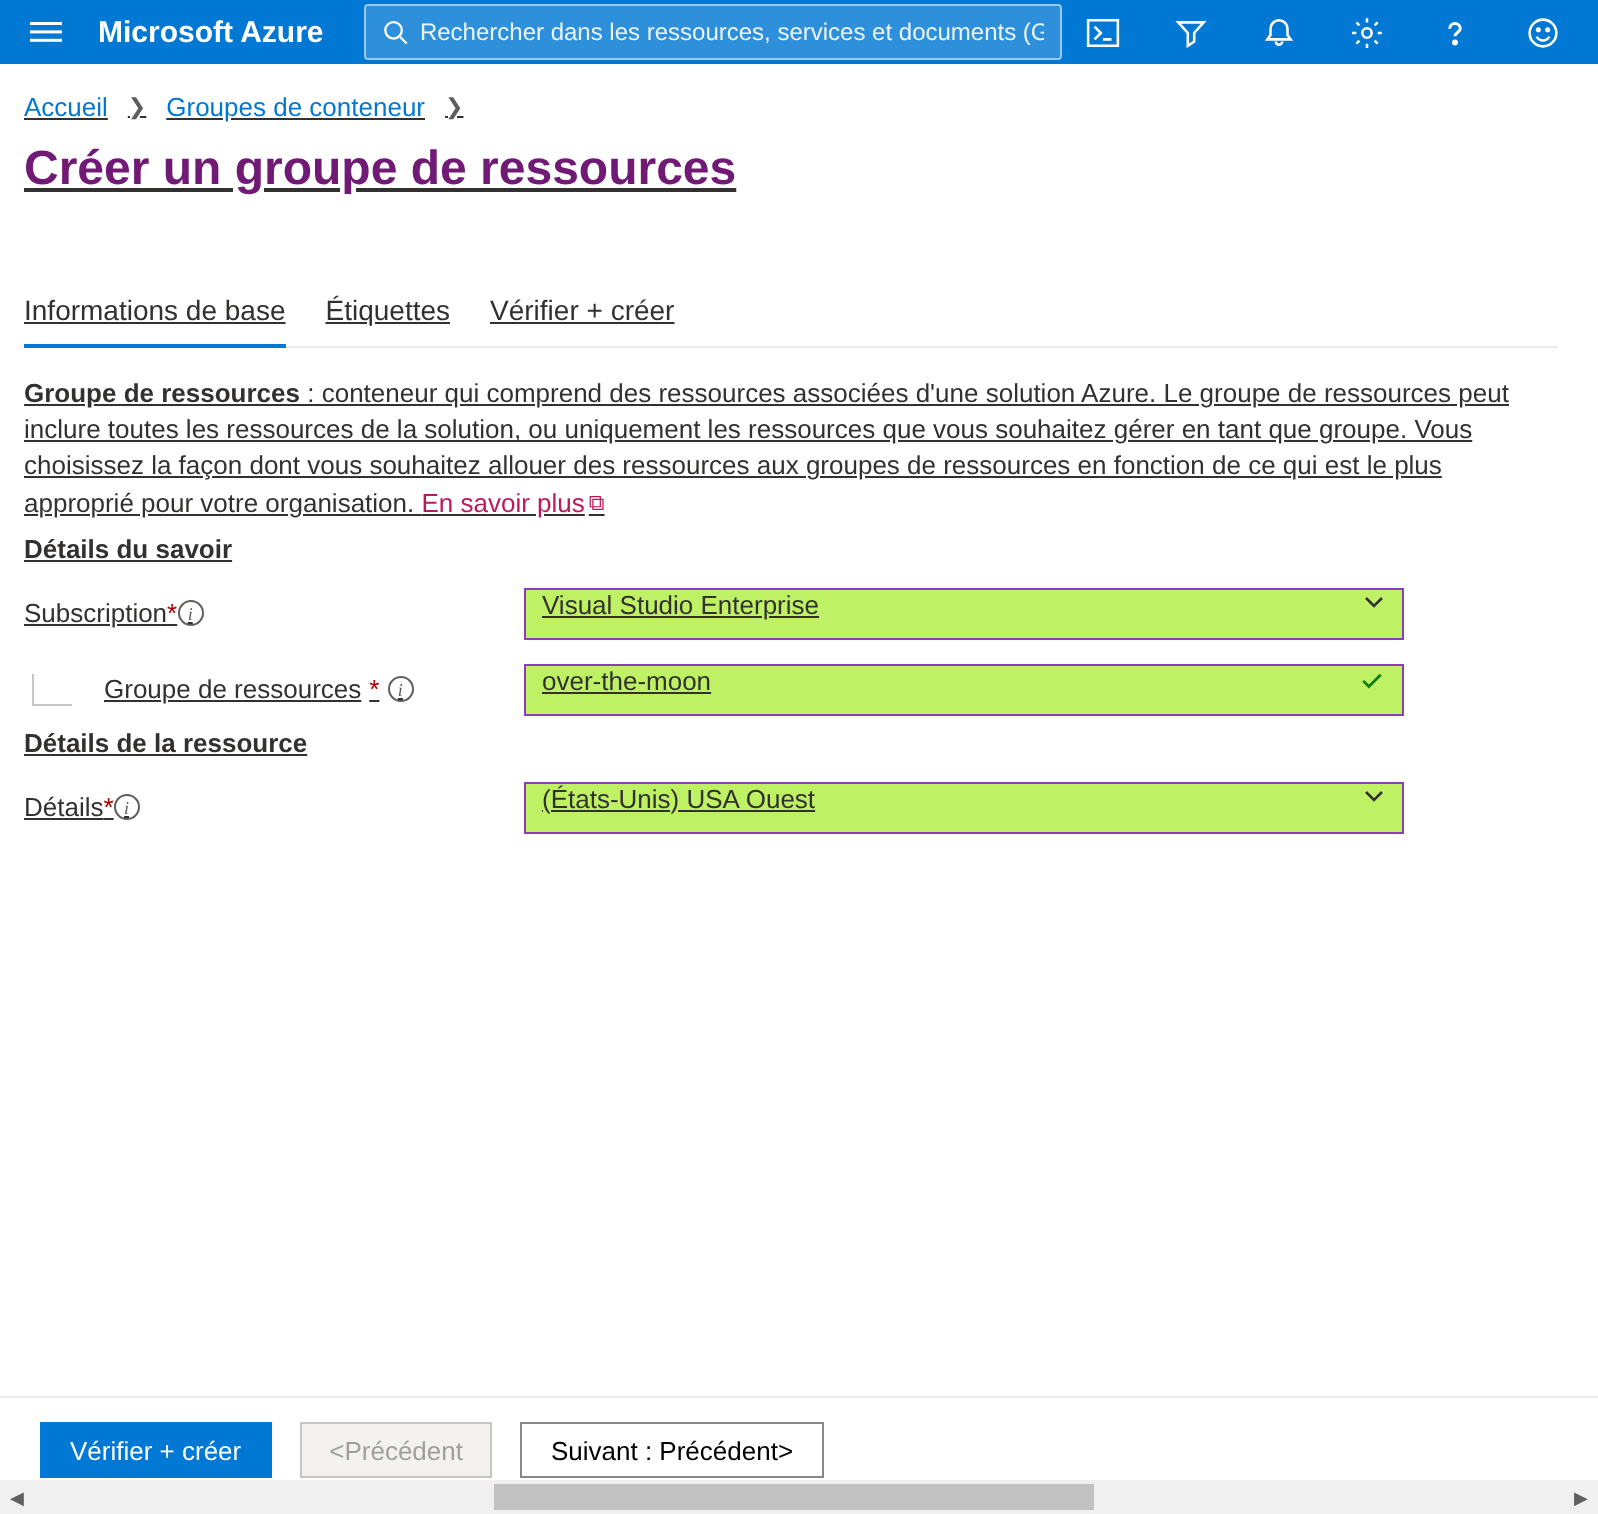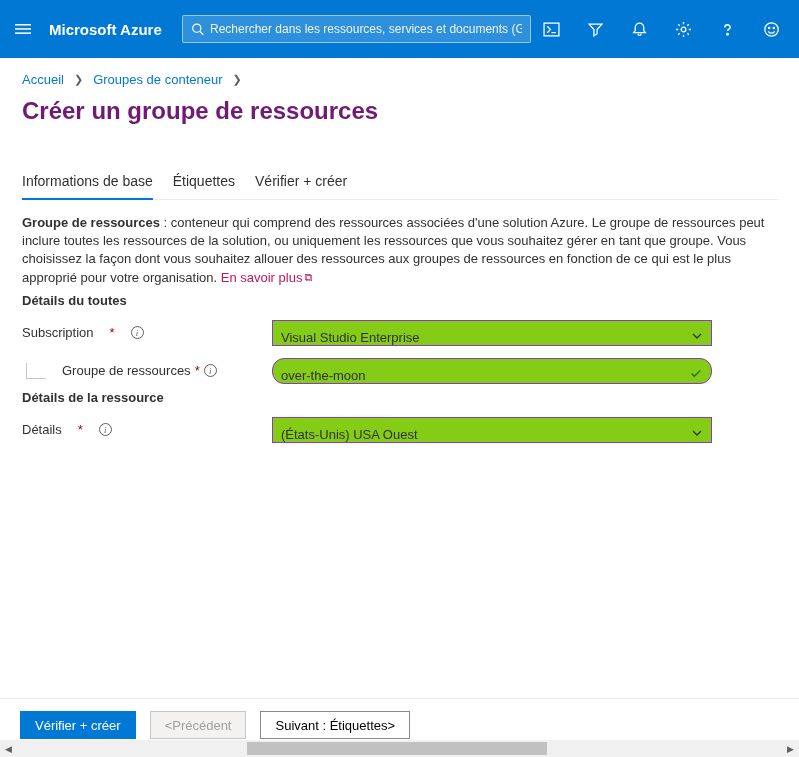--- a/index.html
+++ b/index.html
@@ -1,52 +1,52 @@
 <!DOCTYPE html>
 <html><head>
 <meta charset="utf-8">
 <style>
   * { box-sizing: border-box; margin: 0; padding: 0; }
   body { font-family: "Segoe UI", Arial, sans-serif; font-size: 13px; color: #323130; background: #fff; width: 799px; height: 757px; overflow: hidden; position: relative; }
 
-  .header { background: #0078d4; color: #fff; height: 58px; display: flex; align-items: center; padding: 0 8px; }
+  .header { background: #0078d4; color: #fff; height: 32px; display: flex; align-items: center; padding: 0 8px; }
   .hamburger { width: 32px; height: 32px; display: flex; align-items: center; justify-content: center; cursor: pointer; }
   .brand { font-size: 15px; font-weight: 600; margin-left: 10px; margin-right: 20px; white-space: nowrap; }
   .search-box { display: flex; align-items: center; background: rgba(255,255,255,0.18); border: 1px solid rgba(255,255,255,0.5); height: 28px; padding: 0 8px; width: 360px; border-radius: 2px; }
   .search-box input { background: transparent; border: none; outline: none; color: #fff; font-size: 12px; width: 100%; margin-left: 6px; }
   .search-box input::placeholder { color: rgba(255,255,255,0.9); }
   .header-icons { margin-left: auto; display: flex; gap: 4px; }
   .header-icon { width: 40px; height: 40px; display: flex; align-items: center; justify-content: center; cursor: pointer; }
 
-  .content { padding: 14px 20px 0 22px; }
+  .content { padding: 14px 20px 0 12px; text-decoration: underline; }
   .breadcrumb { font-size: 13px; color: #0078d4; display: flex; align-items: center; gap: 10px; }
   .breadcrumb a { color: #0078d4; text-decoration: none; cursor: pointer; }
   .breadcrumb .chev { color: #605e5c; font-size: 11px; }
 
   .page-title { font-size: 24px; font-weight: 600; margin-top: 10px; color: #701a75; }
 
   .tabs { display: flex; gap: 20px; border-bottom: 1px solid #edebe9; margin-top: 40px; }
   .tab { padding: 8px 0 10px 0; font-size: 14px; color: #323130; cursor: pointer; position: relative; }
   .tab.active { font-weight: 400; }
   .tab.active::after { content: ""; position: absolute; left: 0; right: 0; bottom: -1px; height: 2px; background: #0078d4; }
 
   .desc { margin-top: 14px; font-size: 13px; line-height: 1.4; color: #323130; }
   .desc b { font-weight: 600; }
   .learn-link { color: #be185d; text-decoration: none; cursor: pointer; }
   .ext-icon { font-size: 11px; margin-left: 2px; vertical-align: 1px; }
 
   .section-title { font-weight: 600; font-size: 13px; margin-top: 6px; }
 
   .field-row { display: flex; align-items: center; margin-top: 12px; }
-  .field-label { width: 250px; font-size: 13px; display: flex; align-items: center; gap: 16px; }
+  .field-label { width: 250px; font-size: 13px; display: flex; align-items: center; gap: 0; }
   .req { color: #a80000; }
   .info-icon { display: inline-flex; border: 1px solid #605e5c; border-radius: 50%; width: 13px; height: 13px; align-items: center; justify-content: center; font-size: 9px; color: #605e5c; font-style: italic; font-family: Georgia, serif; }
 
-  .select-box { flex: 0 0 440px; height: 26px; border: 1px solid #8c3bbb; background: #84cc16; display: flex; align-items: flex-end; padding: 0 8px; font-size: 13px; cursor: pointer; position: relative; gap: 16px; }
-  .select-box.valid { border-color: #8c3bbb; border-radius: 12px; }
+  .select-box { flex: 0 0 440px; height: 26px; border: 1px solid #8c3bbb; background: #bef264; display: flex; align-items: flex-start; padding: 0 8px; font-size: 13px; cursor: pointer; position: relative; gap: 16px; }
+  .select-box.valid { border-color: #8c3bbb; }
   .chevd { margin-left: auto; }
   .check-icon { margin-left: auto; }
 
   .tree-line { width: 20px; height: 16px; border-left: 1px solid #c8c6c4; border-bottom: 1px solid #c8c6c4; margin-left: 4px; margin-right: 12px; }
   .sub-field-row { display: flex; align-items: center; margin-top: 12px; }
   .sub-label { display: flex; align-items: center; gap: 4px; font-size: 13px; flex: 0 0 250px; }
 
   .section-spacer { }
 
   .footer { position: absolute; left: 0; right: 0; bottom: 18px; border-top: 1px solid #edebe9; padding: 12px 20px 0 20px; display: flex; gap: 14px; }
@@ -132,21 +132,21 @@
   <div class="tabs">
     <div class="tab active">Informations de base</div>
     <div class="tab">Étiquettes</div>
     <div class="tab">Vérifier + créer</div>
   </div>
 
   <div class="desc">
     <b>Groupe de ressources</b><span> : conteneur qui comprend des ressources associées d'une solution Azure. Le groupe de ressources peut inclure toutes les ressources de la solution, ou uniquement les ressources que vous souhaitez gérer en tant que groupe. Vous choisissez la façon dont vous souhaitez allouer des ressources aux groupes de ressources en fonction de ce qui est le plus approprié pour votre organisation. </span><a class="learn-link"><span>En savoir plus</span><span class="ext-icon">⧉</span></a>
   </div>
 
-  <div class="section-title">Détails du toutes</div>
+  <div class="section-title">Détails du savoir</div>
 
   <div class="field-row">
     <div class="field-label">
       <span>Subscription</span>
       <span class="req">*</span>
       <span class="info-icon">i</span>
     </div>
     <div class="select-box">
       <span>Visual Studio Enterprise</span>
       <span class="chevd">
@@ -193,21 +193,21 @@
   </div>
 </div>
 
 <div class="footer">
   <button class="btn primary">Vérifier + créer</button>
   <button class="btn disabled">
       <span>&lt; </span>
       <span>Précédent</span>
     </button>
   <button class="btn outlined">
-      <span>Suivant : Étiquettes</span>
+      <span>Suivant : Précédent</span>
       <span> &gt;</span>
     </button>
 </div>
 
 <div class="hscroll">
   <div class="arrow">◀</div>
   <div class="track">
     <div class="thumb"></div>
   </div>
   <div class="arrow">▶</div>

